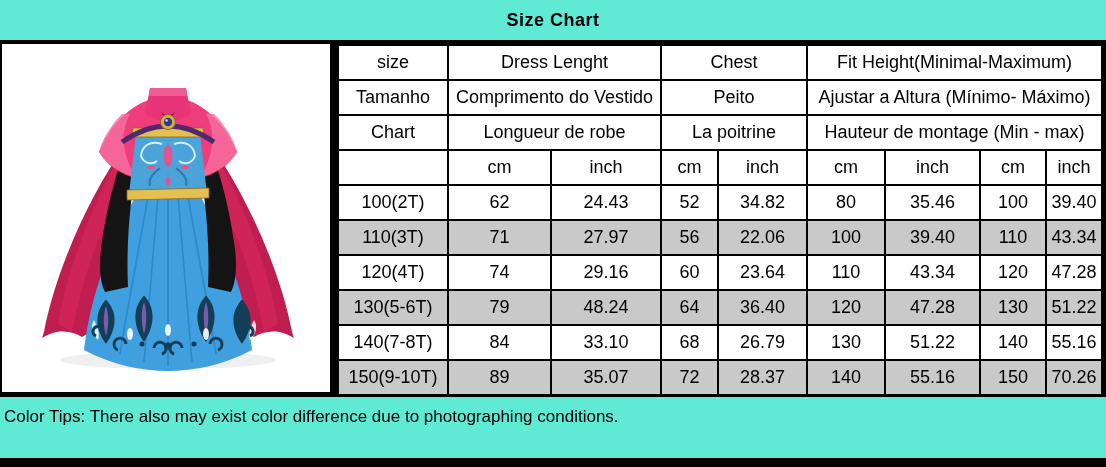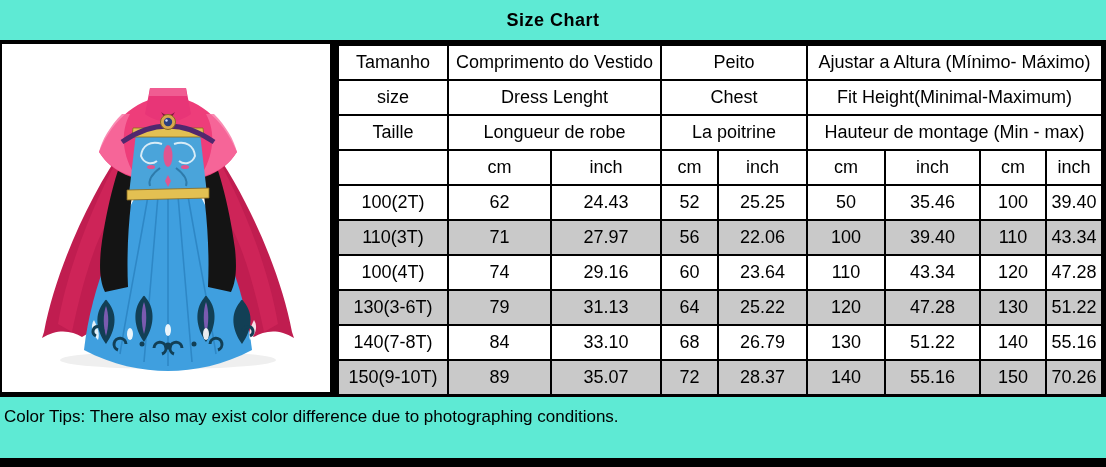--- a/index.html
+++ b/index.html
@@ -151,33 +151,33 @@
             <col style="width:110px">
           <col style="width:57px">
             <col style="width:89px">
             <col style="width:78px">
           <col style="width:95px">
             <col style="width:66px">
             <col>
         </colgroup>
         <thead>
           <tr>
+            <th>size</th>
+            <th colspan="2">Dress Lenght</th>
+            <th colspan="2">Chest</th>
+            <th colspan="4">Fit Height(Minimal-Maximum)</th>
+          </tr>
+          <tr>
             <th>Tamanho</th>
             <th colspan="2">Comprimento do Vestido</th>
             <th colspan="2">Peito</th>
             <th colspan="4">Ajustar a Altura (Mínimo- Máximo)</th>
           </tr>
           <tr>
-            <th>size</th>
-            <th colspan="2">Dress Lenght</th>
-            <th colspan="2">Chest</th>
-            <th colspan="4">Fit Height(Minimal-Maximum)</th>
-          </tr>
-          <tr>
-            <th>Taille</th>
+            <th>Chart</th>
             <th colspan="2">Longueur de robe</th>
             <th colspan="2">La poitrine</th>
             <th colspan="4">Hauteur de montage (Min - max)</th>
           </tr>
           <tr>
             <td class="unit-spacer"></td>
             <td>cm</td>
             <td>inch</td>
             <td>cm</td>
             <td>inch</td>
@@ -186,54 +186,54 @@
             <td>cm</td>
             <td>inch</td>
           </tr>
         </thead>
         <tbody>
           <tr>
             <td>100(2T)</td>
             <td>62</td>
             <td>24.43</td>
             <td>52</td>
-            <td>25.25</td>
-            <td>50</td>
+            <td>34.82</td>
+            <td>80</td>
             <td>35.46</td>
             <td>100</td>
             <td>39.40</td>
           </tr>
           <tr class="shaded">
             <td>110(3T)</td>
             <td>71</td>
             <td>27.97</td>
             <td>56</td>
             <td>22.06</td>
             <td>100</td>
             <td>39.40</td>
             <td>110</td>
             <td>43.34</td>
           </tr>
           <tr>
-            <td>100(4T)</td>
+            <td>120(4T)</td>
             <td>74</td>
             <td>29.16</td>
             <td>60</td>
             <td>23.64</td>
             <td>110</td>
             <td>43.34</td>
             <td>120</td>
             <td>47.28</td>
           </tr>
           <tr class="shaded">
-            <td>130(3-6T)</td>
+            <td>130(5-6T)</td>
             <td>79</td>
-            <td>31.13</td>
+            <td>48.24</td>
             <td>64</td>
-            <td>25.22</td>
+            <td>36.40</td>
             <td>120</td>
             <td>47.28</td>
             <td>130</td>
             <td>51.22</td>
           </tr>
           <tr>
             <td>140(7-8T)</td>
             <td>84</td>
             <td>33.10</td>
             <td>68</td>

